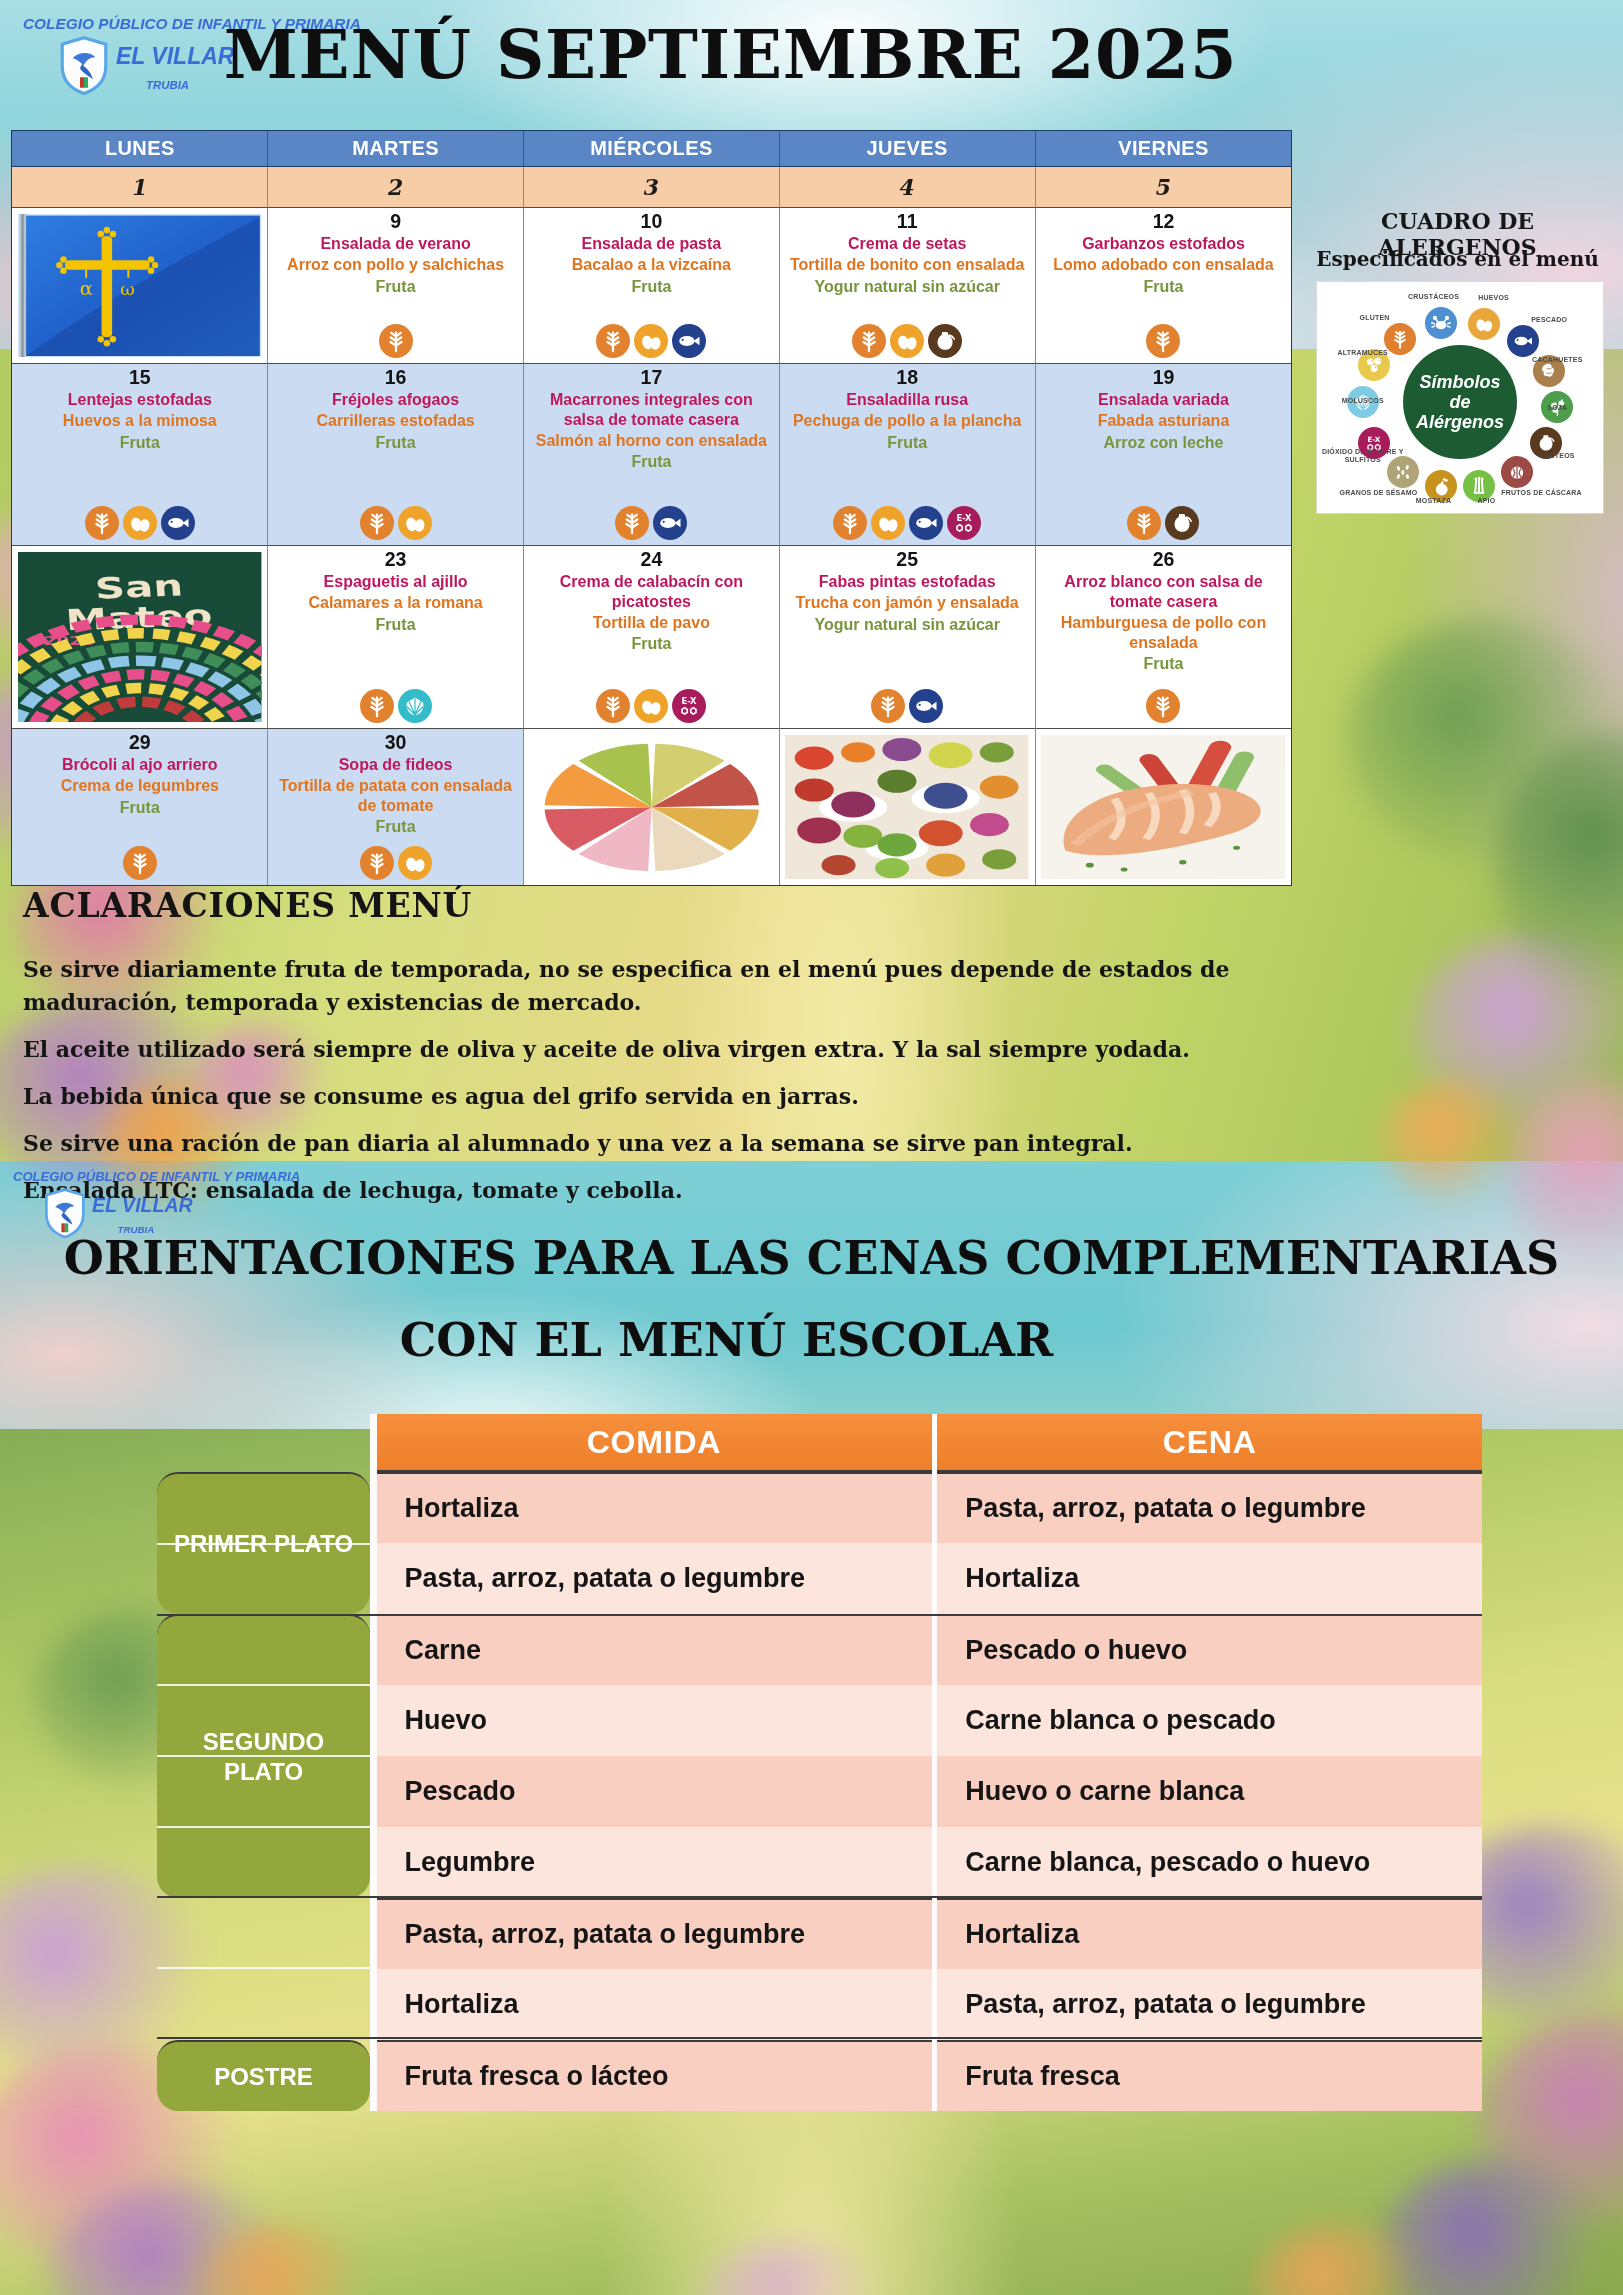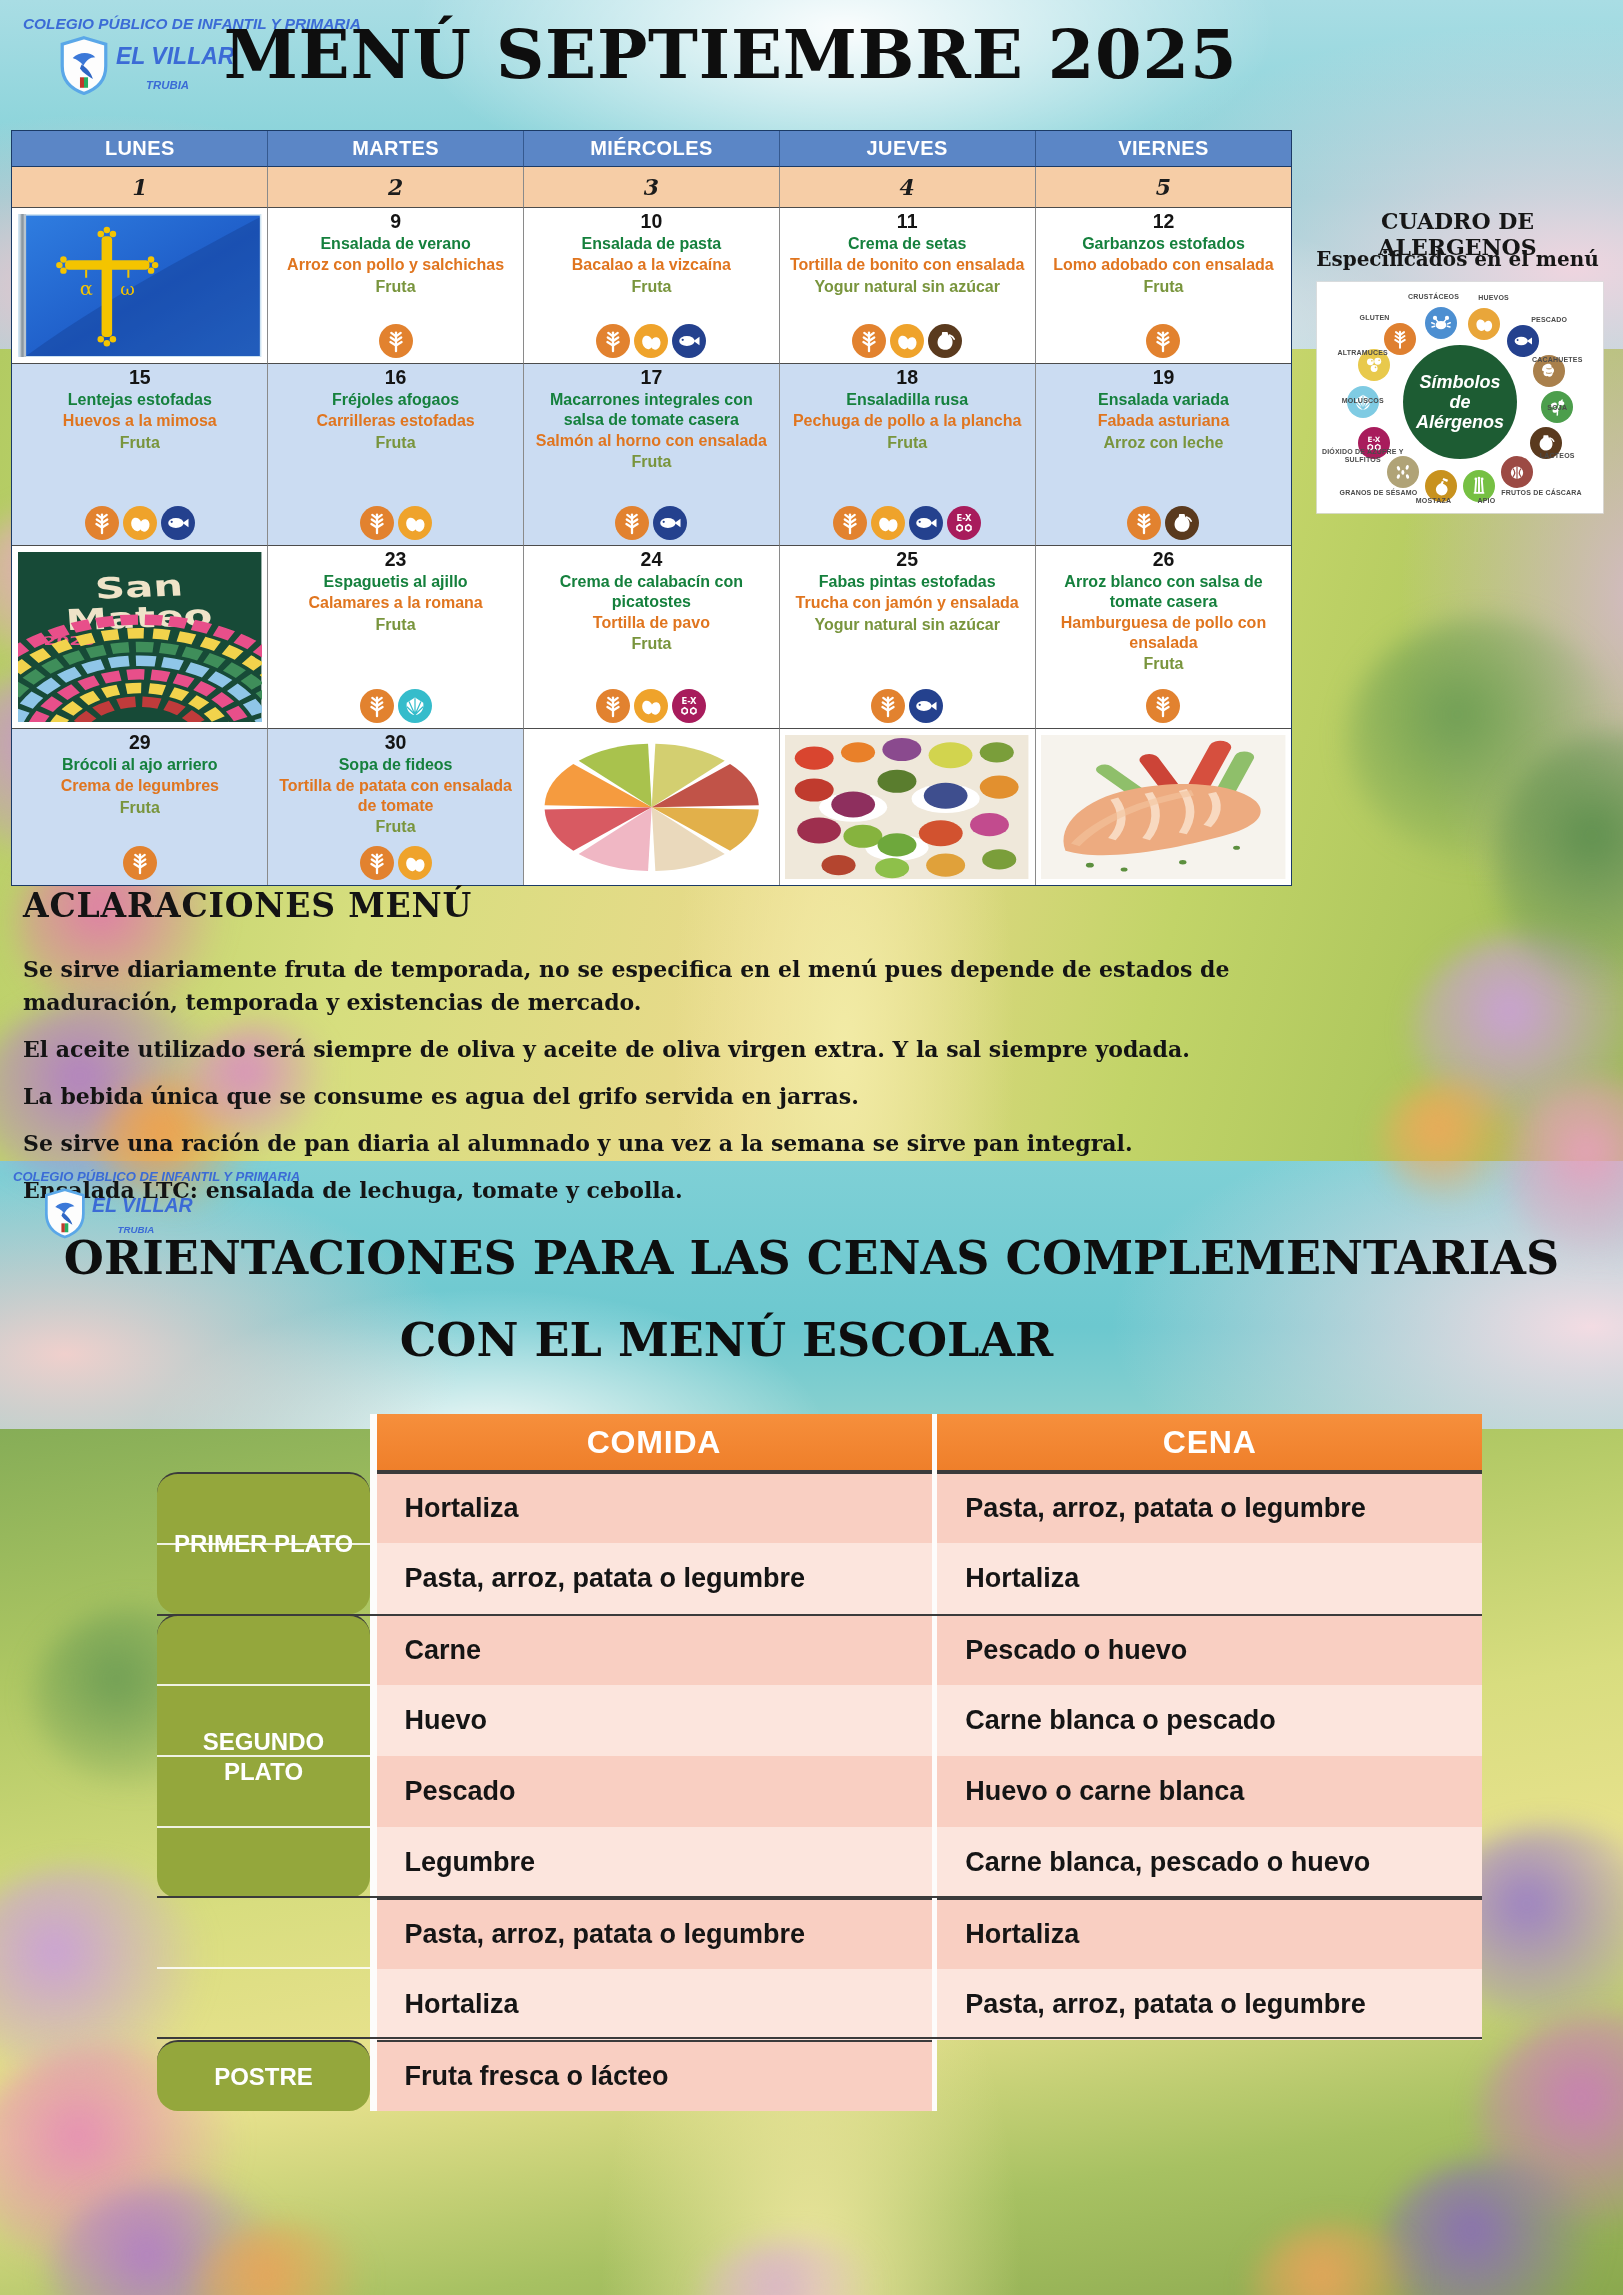--- a/index.html
+++ b/index.html
@@ -46,21 +46,21 @@
     border-right:1.6px solid #35598f;border-bottom:1.6px solid #1b3a66;letter-spacing:0.4px;}
   .cal-h:nth-child(5){border-right:none;}
   .cal-n{background:#f6cda6;color:#1c1c1c;font-family:"DejaVu Serif",serif;font-style:italic;font-weight:bold;font-size:22px;
     display:flex;align-items:center;justify-content:center;border-right:0.8px solid #8a8a8a;border-bottom:1.6px solid #4c4c4c;}
   .cal-c{position:relative;background:#fff;border-right:0.8px solid #8a8a8a;border-bottom:1.6px solid #4c4c4c;padding:1.6px 4.9px 41px 4.9px;text-align:center;}
   .cal-c.blue{background:#cbdcf2;}
   .cal-c.last, .cal-n.last{border-right:none;}
   .cal-c.bottomrow{border-bottom:none;}
   .day-num{font-weight:bold;font-size:19.5px;color:#141414;line-height:1.2;}
   .dish{font-weight:bold;font-size:16px;line-height:1.24;padding:0.8px 1.6px;}
-  .d-first{color:#15803d;}
+  .d-first{color:#be185d;}
   .d-second{color:#e0751f;}
   .d-dessert{color:#79953d;}
   .al-row{position:absolute;bottom:4.9px;left:0;right:0;display:flex;justify-content:center;gap:4px;}
   .alg{display:inline-flex;width:34px;height:34px;border-radius:50%;align-items:center;justify-content:center;}
   .alg svg{width:28px;height:28px;}
   .cell-img{position:absolute;left:5.7px;top:5.7px;right:5.7px;bottom:5.7px;}
   .cell-img svg{width:100%;height:100%;display:block;}
   
   #allergen-title{left:1299px;top:208px;width:317px;text-align:center;font-family:"DejaVu Serif",serif;font-weight:bold;font-size:22px;color:#161616;}
   #allergen-sub{left:1299px;top:247px;width:317px;text-align:center;font-family:"DejaVu Serif",serif;font-weight:bold;font-size:20px;color:#161616;}
@@ -769,20 +769,21 @@
     <div class="t2cell dark" style="grid-area: 6 / 3;">Pescado</div>
     <div class="t2cell dark" style="grid-area: 6 / 5;">Huevo o carne blanca</div>
     <div class="t2cell light" style="grid-area: 7 / 3;">Legumbre</div>
     <div class="t2cell light" style="grid-area: 7 / 5;">Carne blanca, pescado o huevo</div>
     <div class="t2cell dark sep" style="grid-area: 8 / 3;">Pasta, arroz, patata o legumbre</div>
     <div class="t2cell dark sep" style="grid-area: 8 / 5;">Hortaliza</div>
     <div class="t2cell light" style="grid-area: 9 / 3;">Hortaliza</div>
     <div class="t2cell light" style="grid-area: 9 / 5;">Pasta, arroz, patata o legumbre</div>
     <div class="t2label" style="grid-row: 10 / span 1;">POSTRE</div>
     <div class="t2cell dark sep" style="grid-area: 10 / 3;">Fruta fresca o lácteo</div>
+    <div class="t2cell dark sep" style="grid-area: 10 / 5;">Fruta fresca</div>
     <div class="greenline" style="top: 129px;"></div>
     <div class="greenline" style="top: 200px;"></div>
     <div class="greenline" style="top: 270px;"></div>
     <div class="greenline" style="top: 341px;"></div>
     <div class="greenline" style="top: 412px;"></div>
     <div class="greenline" style="top: 482px;"></div>
     <div class="greenline" style="top: 553px;"></div>
     <div class="greenline" style="top: 623px;"></div>
     <div class="darkline" style="left: 0px; width: 1325px; top: 200px;"></div>
     <div class="darkline" style="left: 0px; width: 1325px; top: 482px;"></div>

